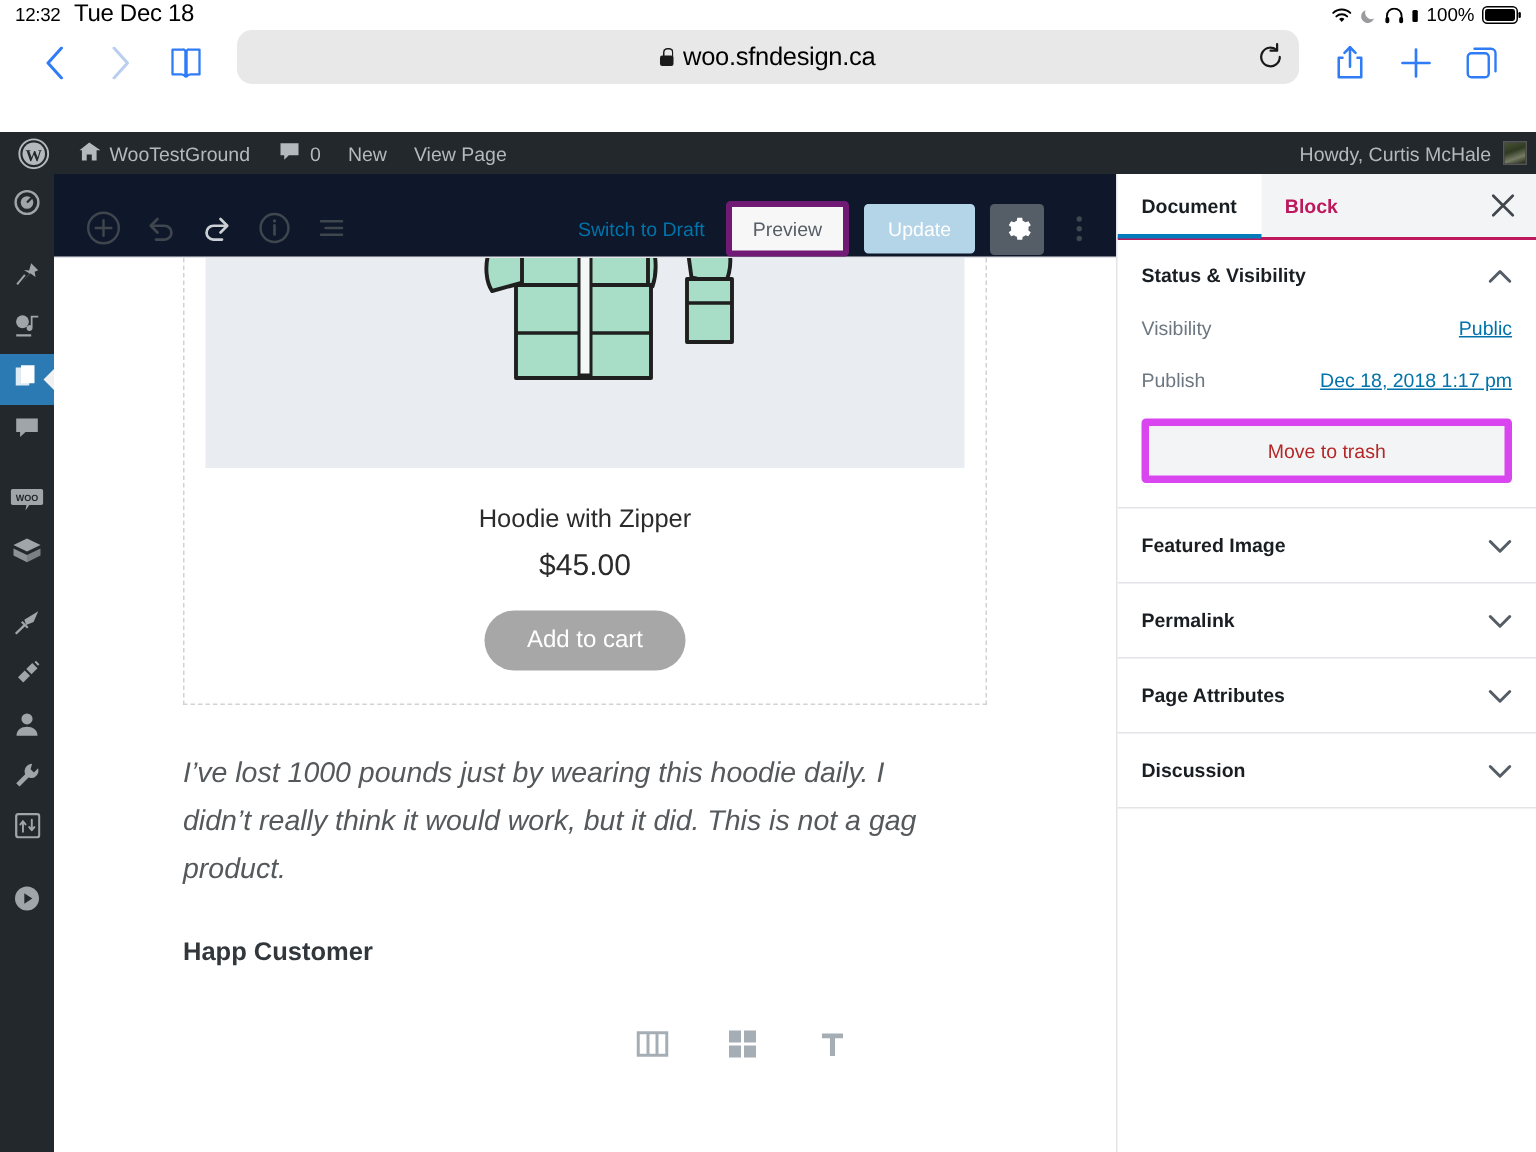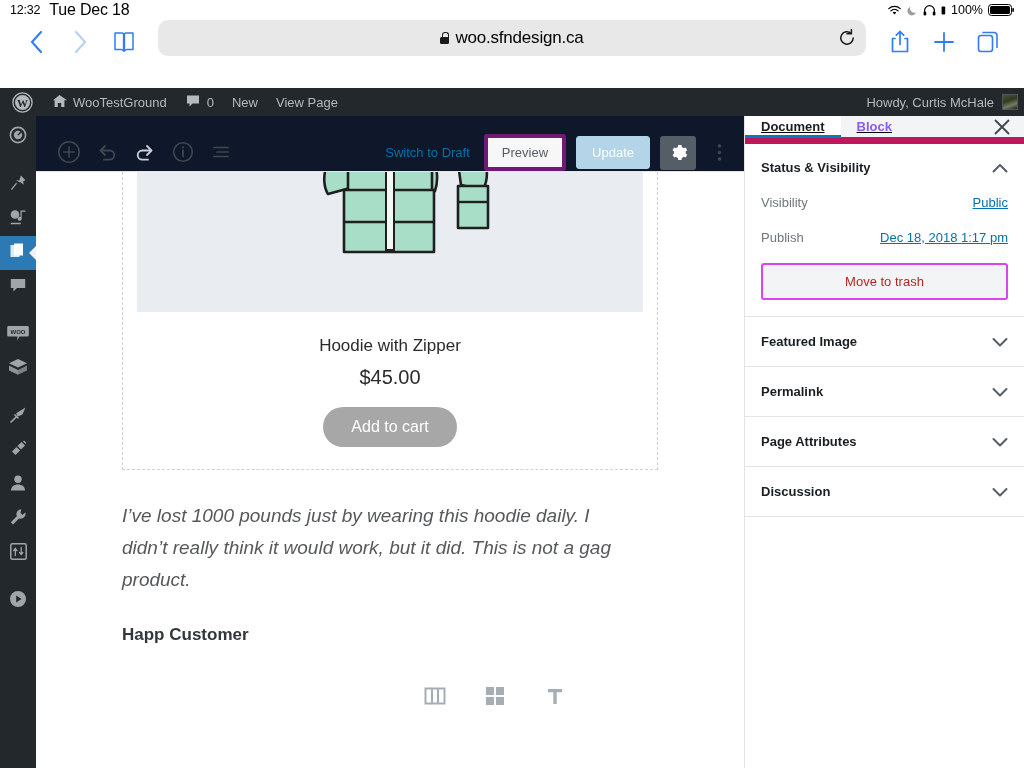--- a/index.html
+++ b/index.html
@@ -245,30 +245,29 @@
 
   
   .settings-panel {
     width: 280px; flex: 0 0 280px;
     background: #fff;
     border-left: 1px solid #e2e4e7;
     display: flex; flex-direction: column;
     overflow: hidden;
   }
   .panel-tabs {
-    height: 28px; display: flex; align-items: stretch;
+    height: 44px; display: flex; align-items: stretch;
     background: #f3f4f5;
-    border-bottom: 7px solid #be185d;
-    position: relative;
-    text-decoration: underline;
+    border-bottom: 2px solid #be185d;
+    position: relative;
   }
   .panel-tab {
     padding: 0 16px;
     display: flex; align-items: center;
-    font-size: 13px; font-weight: bold; color: #8b5cf6;
+    font-size: 13px; font-weight: bold; color: #be185d;
     position: relative;
   }
   .panel-tab.active { background: #fff; color: #191e23; }
   .panel-tab.active:after {
     content: ""; position: absolute; left: 0; right: 0; bottom: -1px;
     height: 3px; background: #007cba;
   }
   .panel-close {
     margin-left: auto; width: 44px;
     display: flex; align-items: center; justify-content: center;
@@ -286,21 +285,21 @@
     display: flex; align-items: center; justify-content: space-between;
     margin-top: 20px;
     font-size: 13px;
   }
   .row-label { color: #6c7781; }
   .row-value { color: #0073aa; text-decoration: underline; }
   .btn-trash {
     width: 100%;
     margin-top: 18px;
     background: #f3f4f5;
-    border: 2px solid #d946ef;
+    border: 5px solid #d946ef;
     border-radius: 3px;
     padding: 9px 0;
     color: #b52727;
     font-size: 13px;
     text-align: center;
   }
   .rev-row {
     display: flex; align-items: center; gap: 10px;
     padding: 16px;
     border-bottom: 1px solid #e2e4e7;

